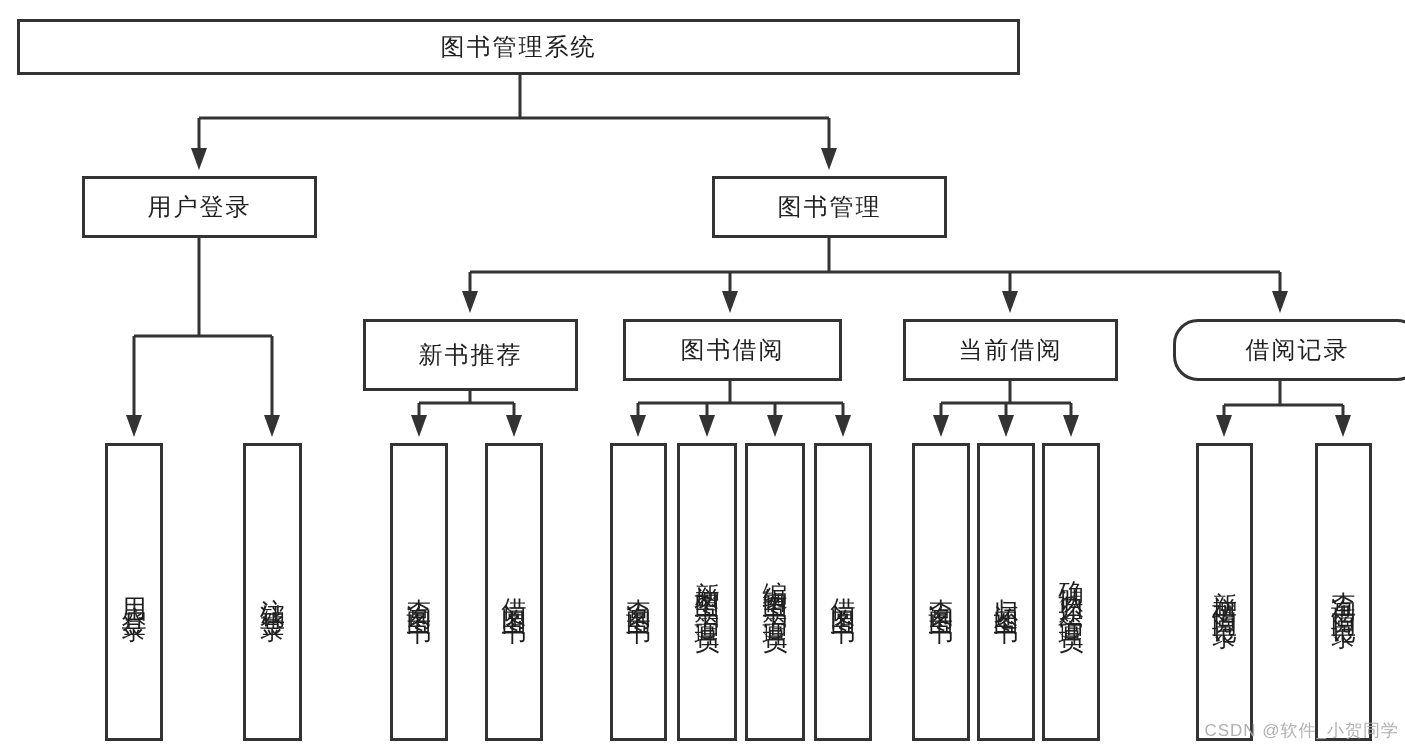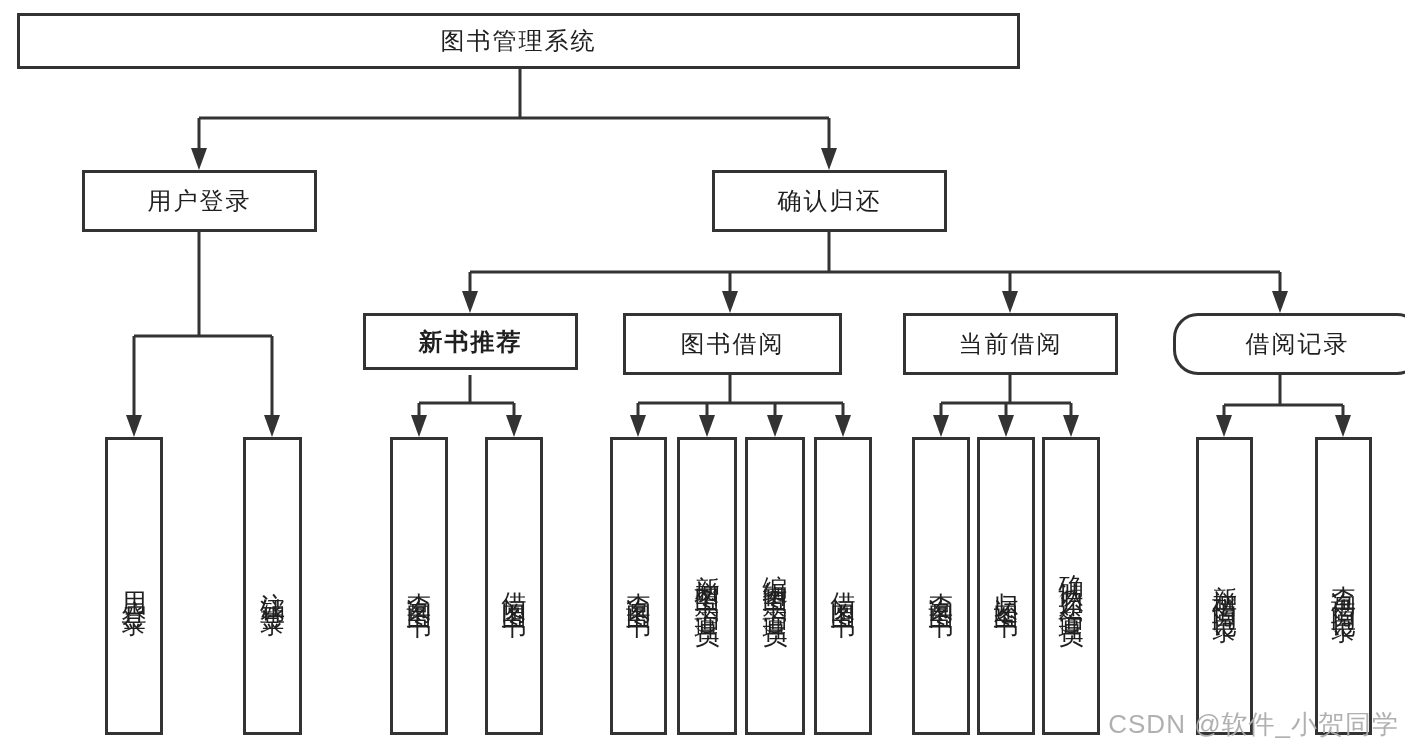--- a/index.html
+++ b/index.html
@@ -18,38 +18,39 @@
   }
   .box {
     position: absolute;
     box-sizing: border-box;
     background: #ffffff;
     border: 3px solid #333333;
     display: flex;
     align-items: center;
     justify-content: center;
     color: #1f1f1f;
+    margin-top: 6px;
   }
   .box .lbl {
     font-size: 24px;
     letter-spacing: 2px;
     white-space: nowrap;
     line-height: 1;
   }
   .box.tall .lbl {
     writing-mode: vertical-rl;
     font-size: 25px;
     letter-spacing: 7px;
     line-height: 1;
   }
   .watermark {
     position: absolute;
     right: 6px;
     bottom: 5px;
-    font-size: 26px;
+    font-size: 17px;
     color: rgba(172,172,172,0.95);
     letter-spacing: 1px;
     white-space: nowrap;
   }
 </style>
 </head>
 <body>
 
 <div class="canvas">
 
@@ -85,24 +86,24 @@
   </svg>
 
   <div class="box" style="left:17px; top:13px; width:1003px; height:56px;">
     <span class="lbl">图书管理系统</span>
   </div>
 
   <div class="box" style="left:82px; top:170px; width:235px; height:62px;">
     <span class="lbl">用户登录</span>
   </div>
   <div class="box" style="left:712px; top:170px; width:235px; height:62px;">
-    <span class="lbl">确认归还</span>
+    <span class="lbl">图书管理</span>
   </div>
 
-  <div class="box" style="left:363px; top:313px; width:215px; height:57px;font-weight:bold;">
+  <div class="box" style="left:363px; top:313px; width:215px; height:72px;">
     <span class="lbl">新书推荐</span>
   </div>
   <div class="box" style="left:623px; top:313px; width:219px; height:62px;">
     <span class="lbl">图书借阅</span>
   </div>
   <div class="box" style="left:903px; top:313px; width:215px; height:62px;text-align:center;">
     <span class="lbl">当前借阅</span>
   </div>
   <div class="box" style="left:1173px; top:313px; width:249px; height:62px;border-radius:25px;">
     <span class="lbl">借阅记录</span>

